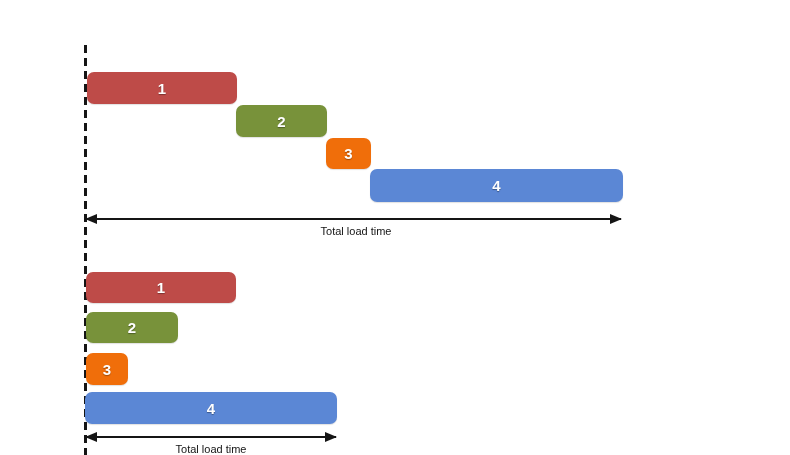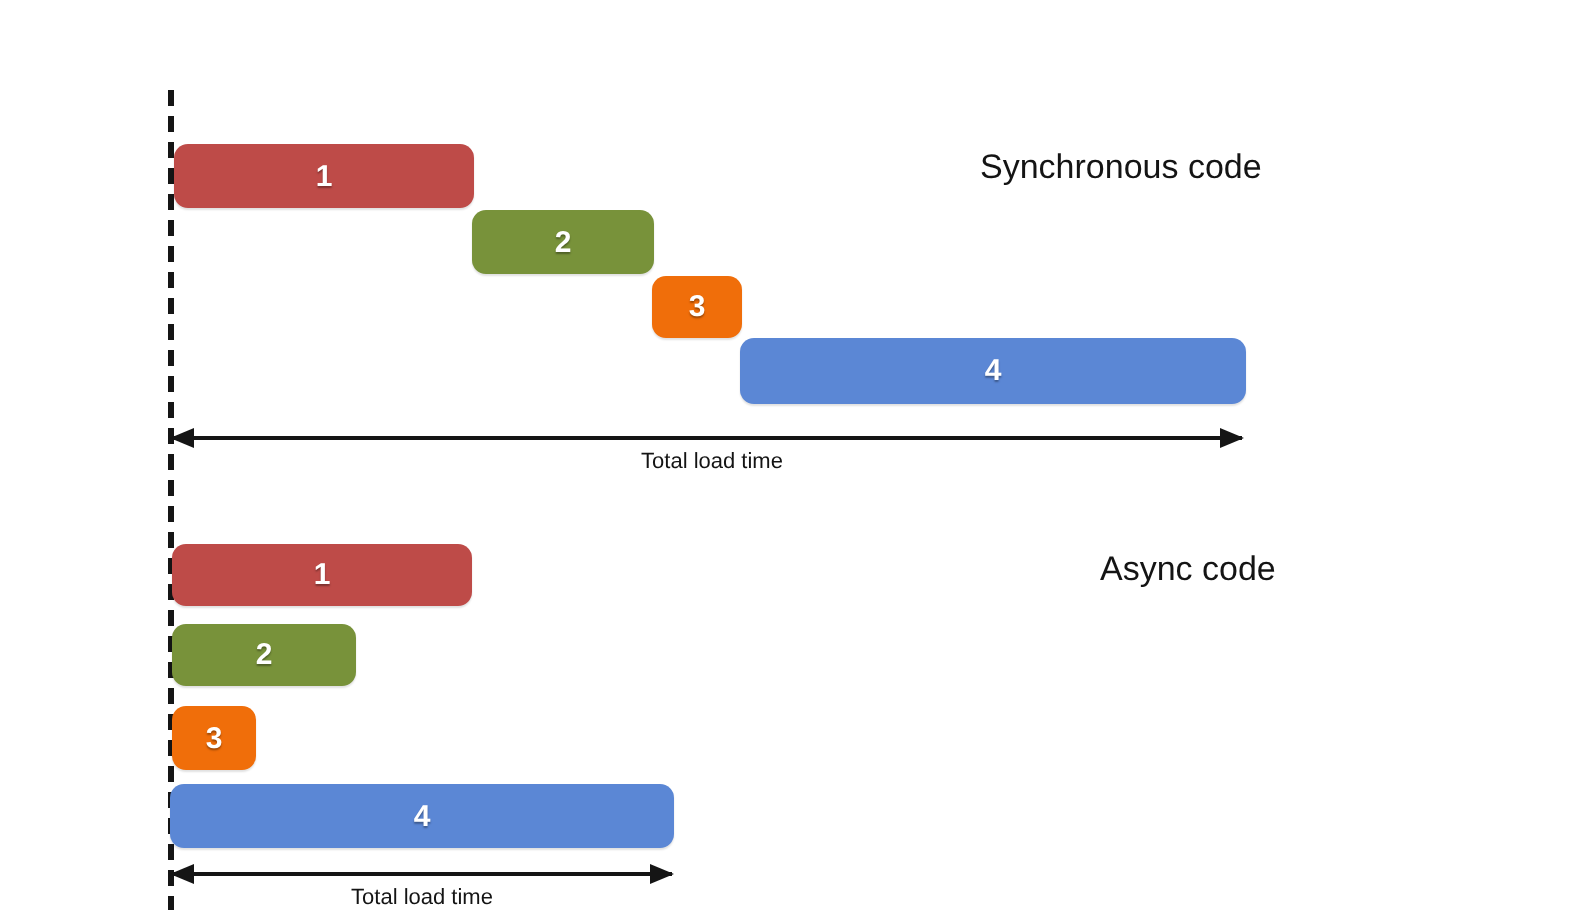--- a/index.html
+++ b/index.html
@@ -65,23 +65,21 @@
   #sync-tl-label  { left: 246px; top: 225px; }
   #async-tl-label { left: 101px; top: 443px; }
 </style>
 </head>
 <body>
 
 <div class="stage" id="stage">
 
   <div class="dashed-line"></div>
 
-  <div class="section-label" id="sync-label">Synchronous code</div>
 
-  <div class="section-label" id="async-label">Async code</div>
 
   <div class="tl-arrow" id="sync-arrow">
     <span class="head head-left"></span>
     <span class="head head-right"></span>
   </div>
   <div class="tl-label" id="sync-tl-label">Total load time</div>
 
   <div class="tl-arrow" id="async-arrow">
     <span class="head head-left"></span>
     <span class="head head-right"></span>

